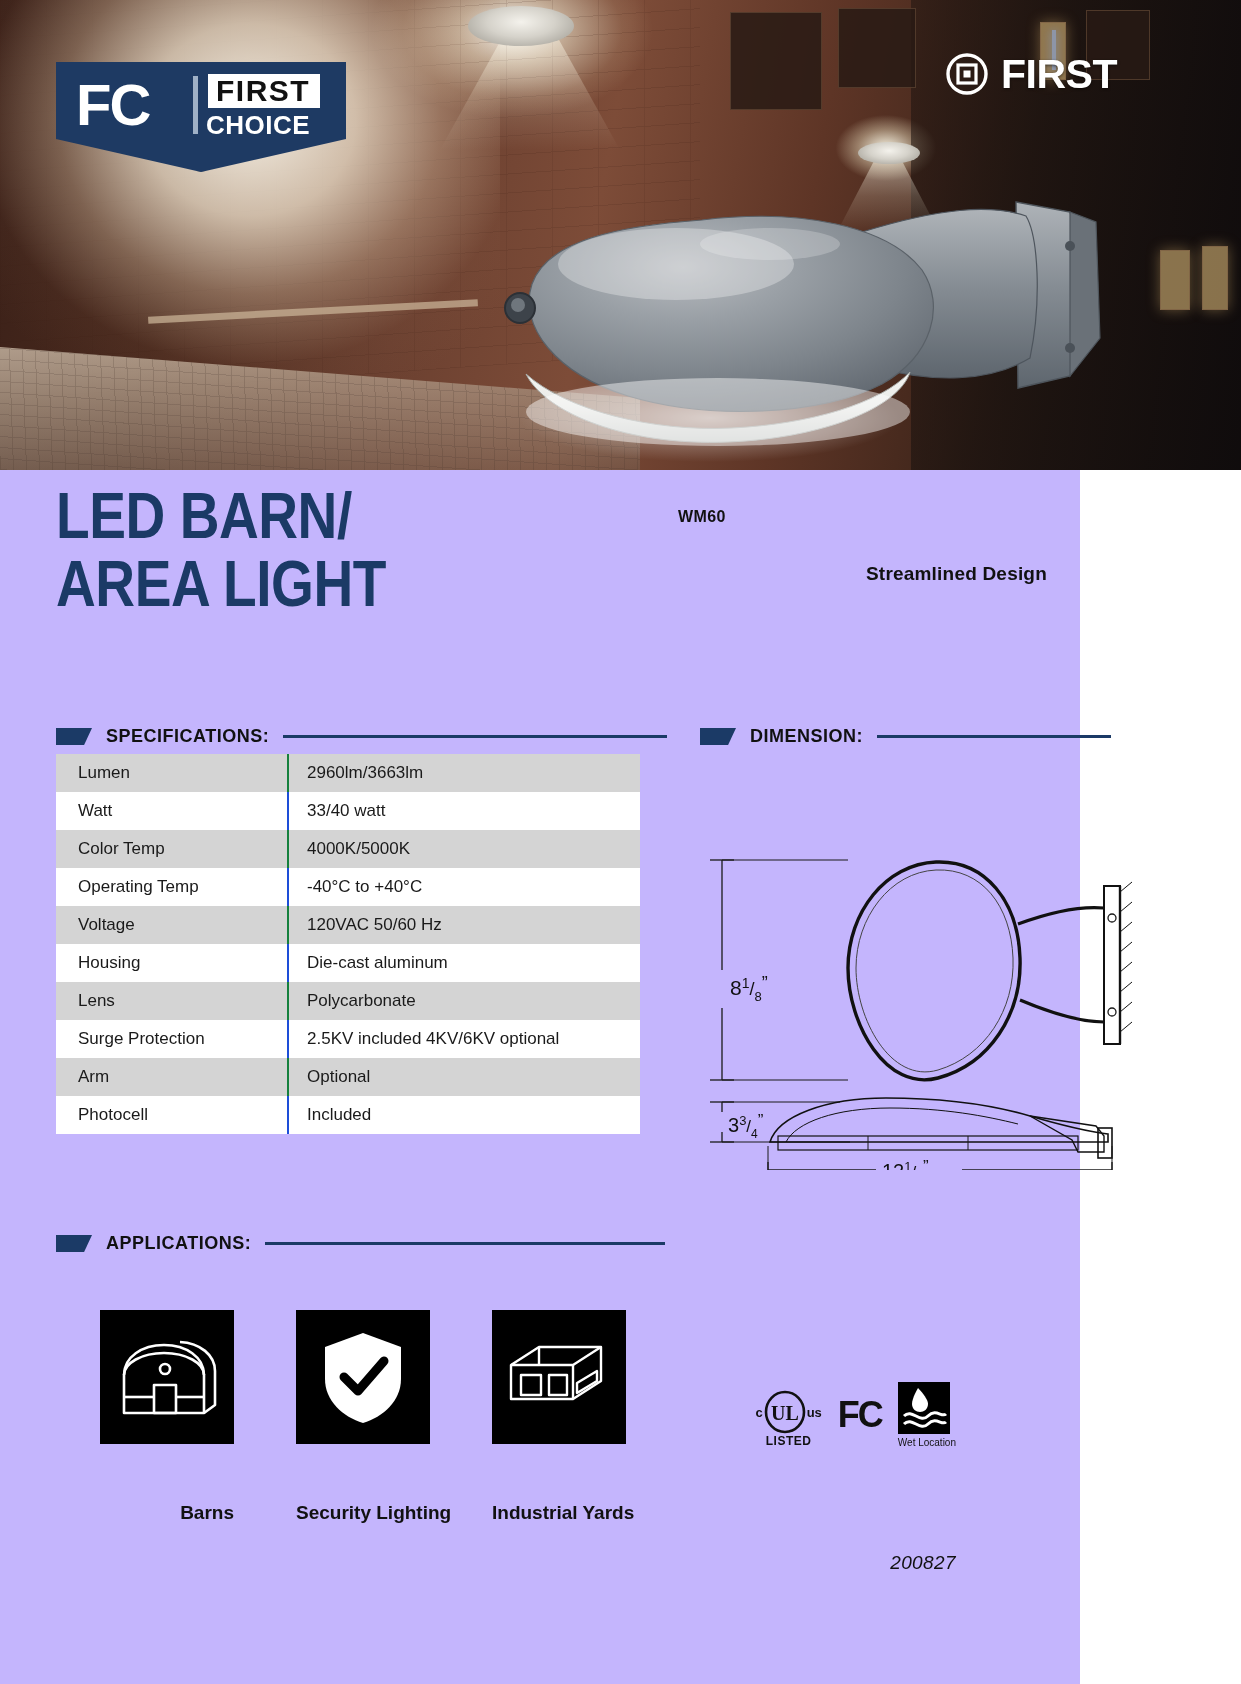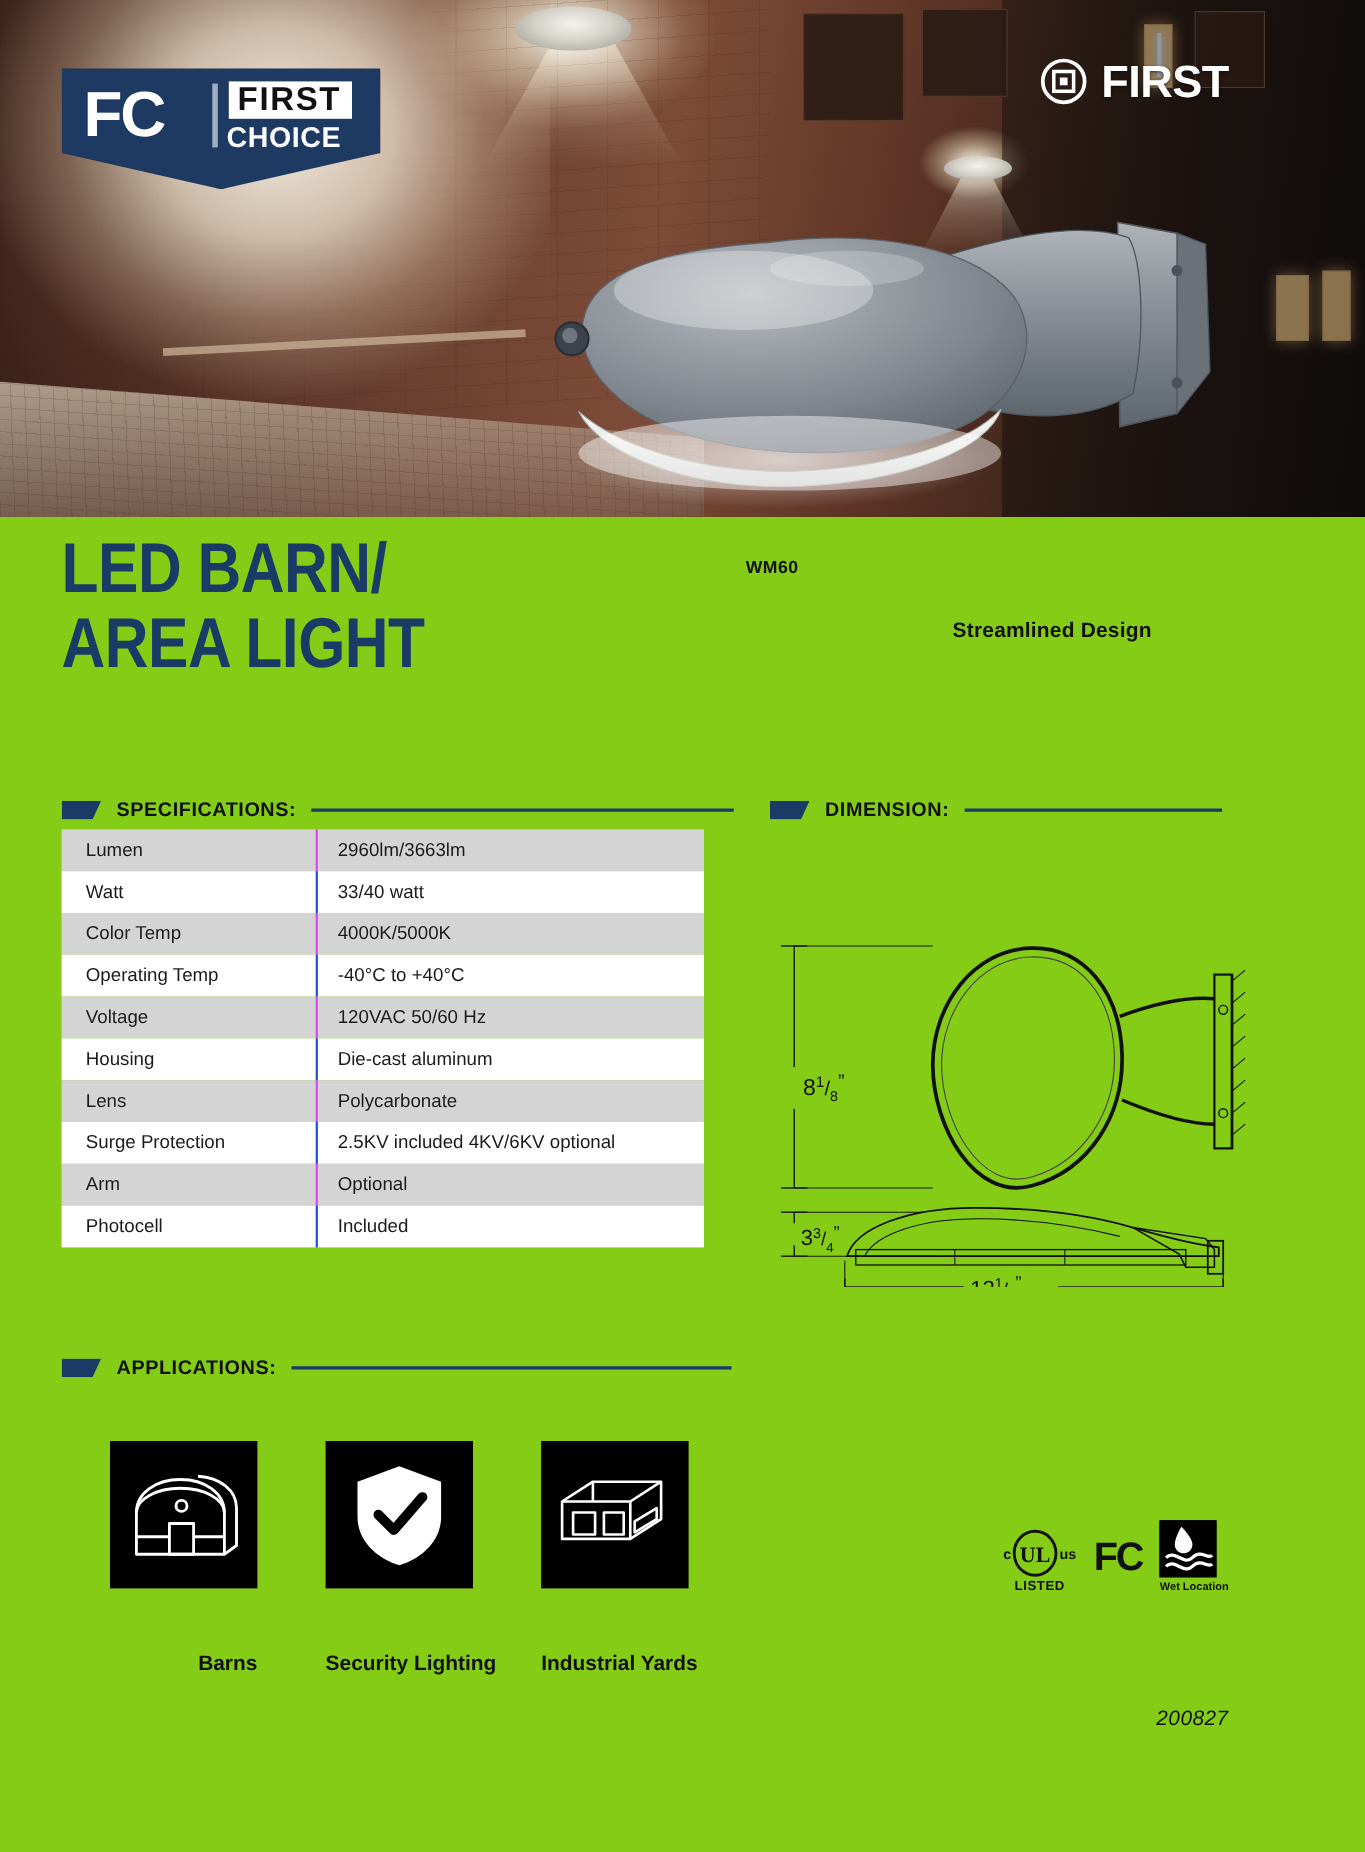--- a/index.html
+++ b/index.html
@@ -2,21 +2,21 @@
 <html><head>
 <meta charset="utf-8">
 <style>
   * { box-sizing: border-box; margin: 0; padding: 0; }
   html, body {
     width: 1241px; height: 1684px;
     background: #ffffff;
     font-family: "Liberation Sans", sans-serif;
     overflow: hidden;
   }
-  .page { position: relative; width: 1241px; height: 1684px; background: #84cc16; }
+  .page { position: relative; width: 1080px; height: 1684px; background: #c4b5fd; }
 
   
   .hero {
     position: absolute; left: 0; top: 0; width: 1241px; height: 470px;
     overflow: hidden;
     background: #1c1410;
   }
   .hero-bg {
     position: absolute; inset: 0;
     background:
@@ -166,21 +166,21 @@
     border-collapse: collapse;
   }
   .spec-table td {
     font-size: 17px; color: #1a1a1a; padding: 9px 0 9px 22px;
     height: 35px; vertical-align: middle;
   }
   .spec-table td.k { width: 232px; }
   .spec-table td.v { width: 352px; padding-left: 18px; }
   .spec-table tr.odd td { background: #d4d4d4; }
   .spec-table tr.even td { background: #ffffff; }
-  .spec-table tr.odd td.k { border-right: 2px solid #d946ef; }
+  .spec-table tr.odd td.k { border-right: 2px solid #15803d; }
   .spec-table tr.even td.k { border-right: 2px solid #1d4ed8; }
 
   
   .dim-wrap { position: absolute; left: 700px; top: 840px; width: 460px; height: 330px; }
 
   
   .app-row { position: absolute; left: 100px; top: 1310px; display: flex; gap: 62px; }
   .app-item { width: 134px; text-align: right; }
   .app-tile {
     width: 134px; height: 134px; background: #000000;
@@ -192,21 +192,21 @@
   }
 
   
   .certs { position: absolute; right: 124px; top: 1382px; display: flex; align-items: flex-end; gap: 16px; }
   .cert-ul { display: flex; align-items: center; }
   .cert-c, .cert-us { font-size: 13px; font-weight: 700; color: #111; }
   .cert-listed { font-size: 12px; font-weight: 700; letter-spacing: 0.5px; color: #111; text-align: center; }
   .cert-fcc { font-weight: 700; font-size: 36px; color: #111; letter-spacing: -2px; }
   .cert-wet { text-align: center; }
   .cert-wet-box { width: 52px; height: 52px; background: #000; position: relative; }
-  .cert-wet-label { font-size: 10px; font-weight: 700; color: #111; margin-top: 3px; }
+  .cert-wet-label { font-size: 10px; font-weight: 400; color: #111; margin-top: 3px; }
 
   .doc-code {
     position: absolute; right: 124px; top: 1552px;
     font-size: 19px; color: #111; letter-spacing: 0.4px; font-style: italic;
   }
 </style>
 </head>
 <body>
 
 <div class="page">

